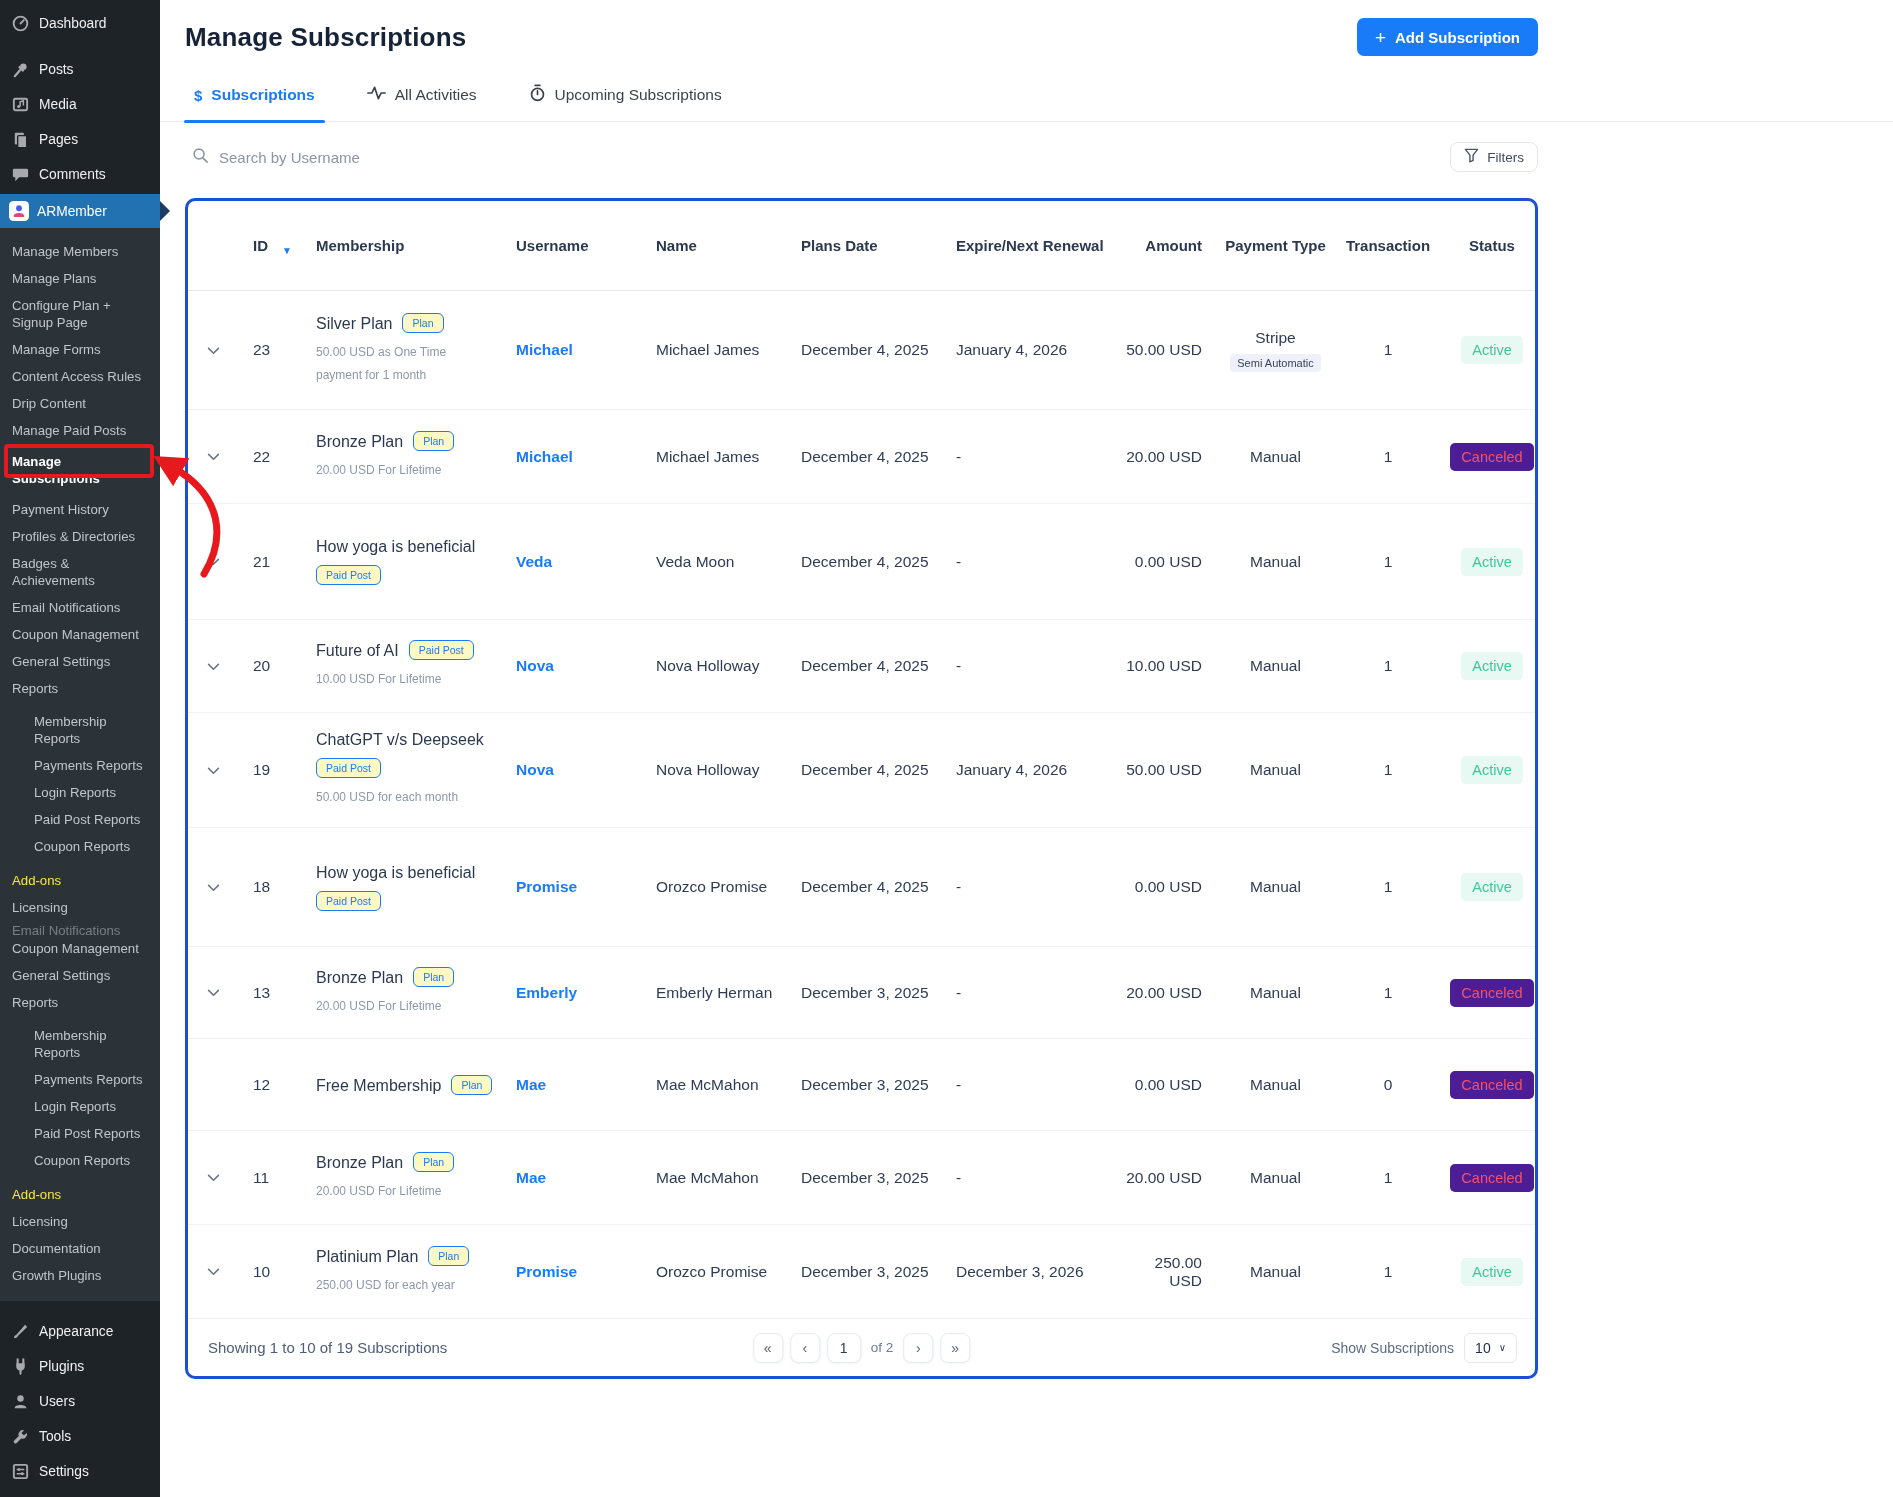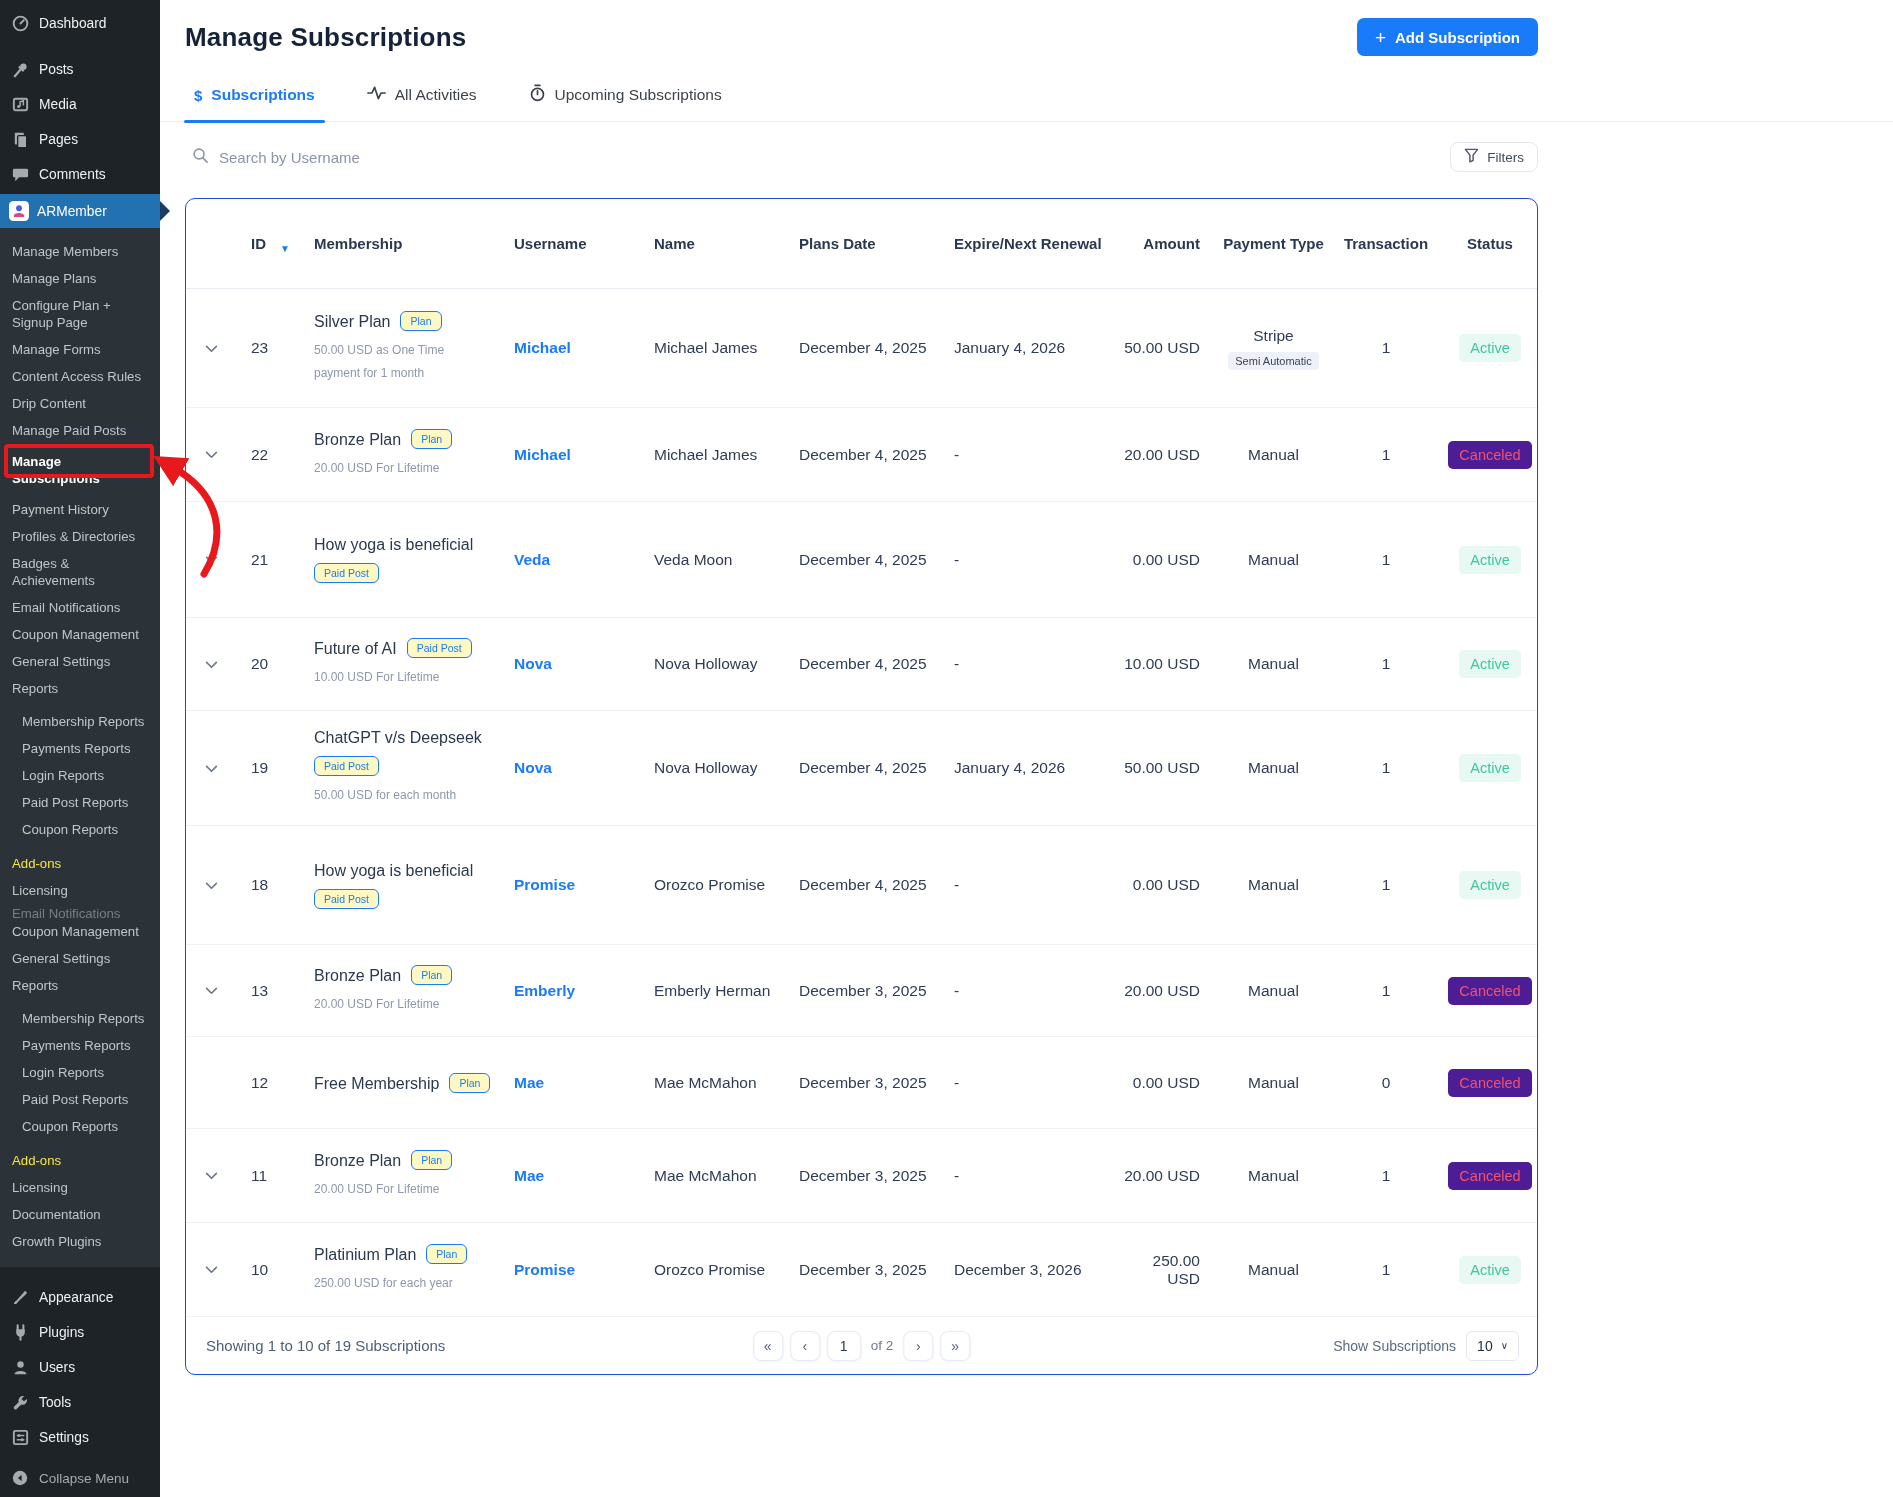--- a/index.html
+++ b/index.html
@@ -13,21 +13,21 @@
   .sb-item { display:flex; align-items:center; gap:9px; padding:8px 10px; cursor:pointer; }
   .sb-item .sb-label { color:#f0f0f1; font-size:13.8px; }
   #sb-top .sb-item:first-child { margin-top:6px; margin-bottom:11px; }
   .sb-ico { display:inline-flex; width:20px; justify-content:center; flex:none; }
   .sb-armember { display:flex; align-items:center; gap:8px; padding:6px 9px; background:#2271b1; position:relative; cursor:pointer; margin-top:2px; }
   .sb-armember .sb-label { color:#fff; font-size:13.8px; }
   .sb-armember::after { content:""; position:absolute; right:-10px; top:50%; transform:translateY(-50%);
                         border:10px solid transparent; border-right:none; border-left:10px solid #1b3d63; }
   .sb-sub { background:#2c3338; padding:10px 0 12px; }
   .sb-sub-item { padding:5px 12px; line-height:17px; font-size:13.2px; color:#c0c5cb; cursor:pointer; }
-  .sb-sub-item.indent { padding-left:22px; }
+  .sb-sub-item.indent { padding-left:34px; }
   .sb-sub-item:not(.indent) + .sb-sub-item.indent { margin-top:6px; }
   .sb-sub-item.indent + .sb-sub-item:not(.indent) { margin-top:7px; }
   .sb-sub-item.yellow { color:var(--yellow,#f5e642); }
   .sb-sub-item.current { color:#fff; font-weight:700; position:relative; margin:4px 0; }
   .sb-sub-item.clipped { height:14px; overflow:hidden; opacity:.5; padding-top:1px; padding-bottom:0; }
   .red-box { position:absolute; left:4px; top:-4px; width:150px; height:34px; border:4px solid var(--red); border-radius:4px; pointer-events:none; }
   #sb-bottom { margin-top:13px; }
   .sb-collapse { display:flex; align-items:center; gap:9px; padding:8px 10px; margin-top:6px; cursor:pointer; }
   .sb-collapse .sb-label { color:#a7aaad; font-size:13.5px; }
 
@@ -50,21 +50,21 @@
   .tab .dollar { font-size:15px; font-weight:700; }
 
   .toolbar { display:flex; justify-content:space-between; align-items:center; margin-top:20px; }
   .searchbox { display:flex; align-items:center; gap:10px; padding-left:7px; }
   .searchbox input { border:none; outline:none; font-size:15px; color:#3a4556; width:340px; font-family:inherit; background:transparent; }
   .searchbox input::placeholder { color:#8b95a7; }
   .filters-btn { display:flex; align-items:center; gap:8px; height:30px; padding:0 13px; border:1px solid #e4e8ee; border-radius:8px;
                  background:#fff; font-size:13.5px; color:#3f4a5c; cursor:pointer; font-family:inherit; }
 
   
-  .card { margin-top:26px; border:1px solid #1d4ed8; border-radius:10px; background:#fff; box-shadow:0 1px 3px rgba(20,35,60,.05); overflow:hidden; }
+  .card { margin-top:26px; border:3px solid #1d4ed8; border-radius:10px; background:#fff; box-shadow:0 1px 3px rgba(20,35,60,.05); overflow:hidden; }
   .thead { display:grid; grid-template-columns:var(--cols); height:90px; align-items:center; border-bottom:1px solid #e8ebf1;
            font-size:15px; font-weight:700; color:#2b3950; }
   .hc { padding-left:18px; }
   .hc-id { padding-left:15px; white-space:nowrap; }
   .sort { color:var(--accent); font-size:10px; margin-left:14px; position:relative; top:3px; }
   .hc-right { text-align:right; padding-right:16px; padding-left:0; }
   .hc-center { text-align:center; padding-left:0; }
 
   .row { display:grid; grid-template-columns:var(--cols); align-items:center; border-bottom:1px solid #eef1f5; }
   .row:last-of-type { border-bottom:none; }

